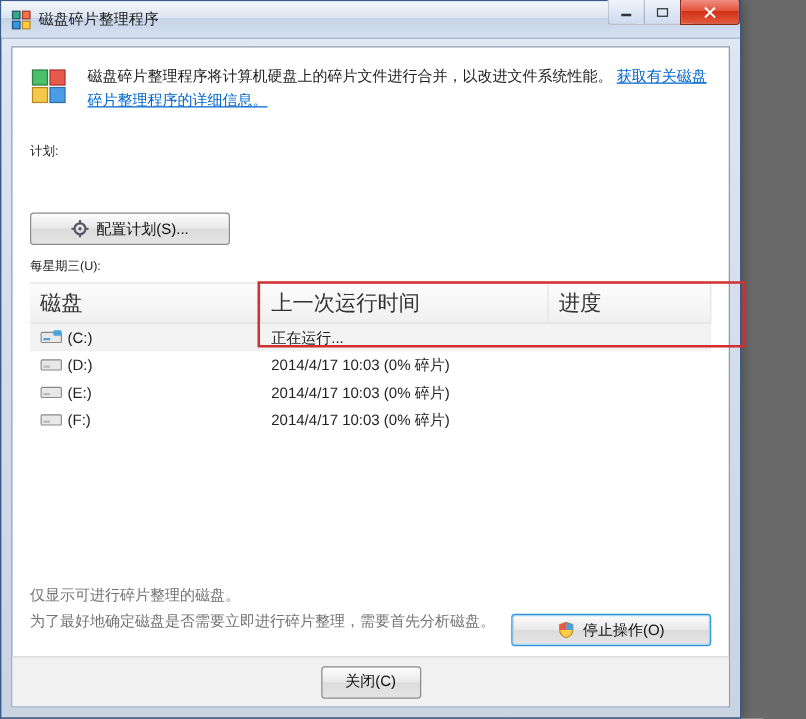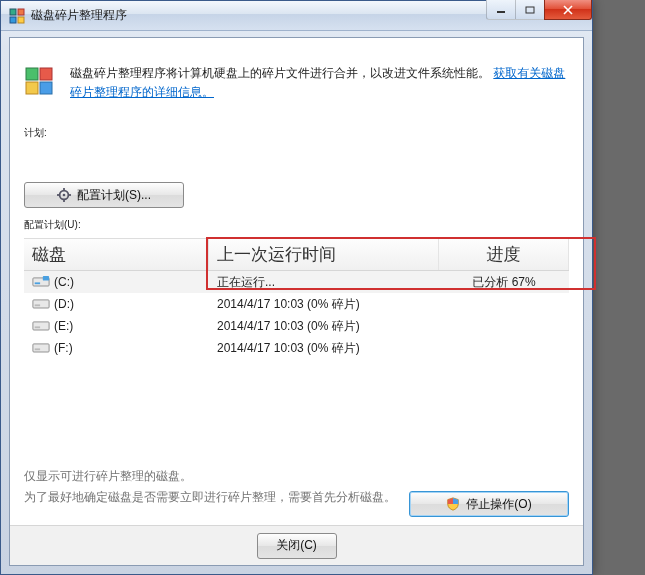--- a/index.html
+++ b/index.html
@@ -27,21 +27,21 @@
   }
   .win-btn.min { border-bottom-left-radius:3px; }
   .win-btn.max { }
   .win-btn.close {
     width:48px; border-bottom-right-radius:3px;
     background: linear-gradient(to bottom,#f08f81 0%,#e2533b 45%,#cf2f17 46%,#e45a3c 100%);
     color:#fff; border-color:#8a2a1a;
   }
   .content {
     position:absolute; left:8px; right:8px; top:36px; bottom:8px;
-    background:#fff; border:1px solid #8a9bb3; padding:24px 14px;
+    background:#fff; border:1px solid #8a9bb3; padding:12px 14px;
   }
   .info-row { display:flex; align-items:flex-start; gap:10px; padding:2px 0 14px 0; }
   .big-icon { width:36px; height:36px; flex:none; }
   .info-text { font-size:12px; line-height:1.6; color:#222; }
   .info-text a { color:#0066cc; text-decoration:underline; cursor:default; }
   .section-label { font-size:10px; color:#222; margin:10px 0 6px 0; }
   .schedule-block { display:flex; align-items:flex-start; gap:8px; }
   .schedule-text { flex:1; font-size:12px; color:#222; line-height:1.9; padding-left:10px; }
   .schedule-text .heading { font-weight:bold; font-size:13px; margin-bottom:3px; }
   .cfg-btn-wrap { width:180px;margin-top:36px; }
@@ -52,21 +52,21 @@
     border:1px solid #8a8a8a; border-radius:3px; padding:0 12px; cursor:default;
   }
   .btn.primary { border:1px solid #3795d6; box-shadow:0 0 0 1px #a3d3f5 inset; }
   .btn .glyph { width:14px; height:14px; }
   .status-area { margin-top:6px; }
   .table-wrap { border-top:1px solid #ddd; margin-top:4px; position:relative; }
   .thead { display:flex; font-size:17px; color:#333; background:linear-gradient(to bottom,#fdfdfd,#f0f0f0); border-bottom:1px solid #d6d6d6; }
   .thead .col { padding:4px 8px; border-right:1px solid #e4e4e4; }
   .col-disk { width:185px; }
   .col-last { width:230px; }
-  .col-prog { flex:1;text-align:center; }
+  .col-prog { flex:1; }
   .trow { display:flex; font-size:12px; color:#222; height:22px; align-items:center; }
   .trow.selected { background:#f3f3f3; }
   .trow .cell { padding:0 8px; overflow:hidden; white-space:nowrap; }
   .disk-icon { width:16px; height:12px; margin-right:6px; vertical-align:-2px; display:inline-block; }
   .highlight-box {
     position:absolute; border:2px solid #d03030; pointer-events:none;
     left:182px; top:-2px; width:390px; height:53px;
   }
   .note-area { position:absolute; left:14px; bottom:58px; font-size:12px; color:#737373; line-height:1.7; }
   .action-row { position:absolute; right:14px; bottom:48px; }
@@ -138,36 +138,35 @@
                 <line x1="0" y1="8" x2="3" y2="8"></line>
                 <line x1="13" y1="8" x2="16" y2="8"></line>
               </g>
             </svg>
           <span>配置计划(S)...</span>
         </div>
       </div>
     </div>
 
     <div class="status-area">
-      <div class="section-label">配置计划(U):</div>
+      <div class="section-label">每星期三(U):</div>
       <div class="table-wrap">
         <div class="thead">
           <div class="col col-disk">磁盘</div>
           <div class="col col-last">上一次运行时间</div>
           <div class="col col-prog">进度</div>
         </div>
         <div id="tbody">
             <div class="trow selected">
               <div class="cell col-disk"><span class="disk-icon"><svg viewBox="0 0 20 14" width="18" height="13">
                     <rect x="1" y="3" width="18" height="9" rx="1" fill="#e8e8e8" stroke="#888"></rect>
                     <rect class="bar" x="3" y="8" width="6" height="2" fill="#4aa0e0"></rect>
                     <rect x="12" y="1" width="7" height="5" fill="#4aa0e0" rx="1"></rect>
                   </svg></span>(C:)</div>
               <div class="cell col-last">正在运行...</div>
-              <div class="cell col-prog">已分析 67%</div>
             </div>
             <div class="trow">
               <div class="cell col-disk"><span class="disk-icon"><svg viewBox="0 0 20 14" width="18" height="13">
                     <rect x="1" y="3" width="18" height="9" rx="1" fill="#e8e8e8" stroke="#888"></rect>
                     <rect class="bar" x="3" y="8" width="6" height="2" fill="#bbb"></rect>
                   </svg></span>(D:)</div>
               <div class="cell col-last">2014/4/17 10:03 (0% 碎片)</div>
               <div class="cell col-prog"></div>
             </div>
             <div class="trow">

